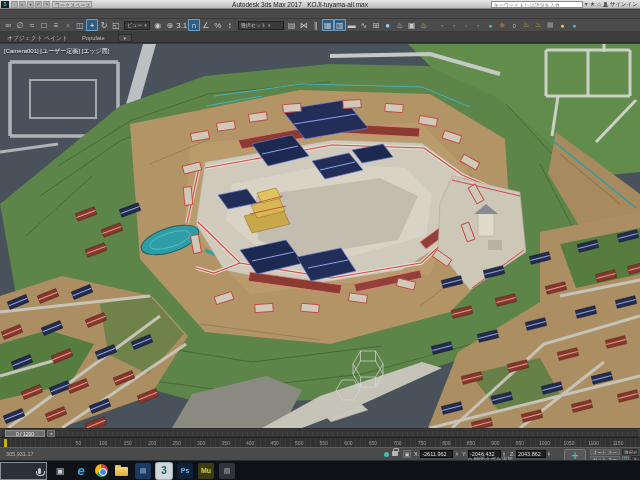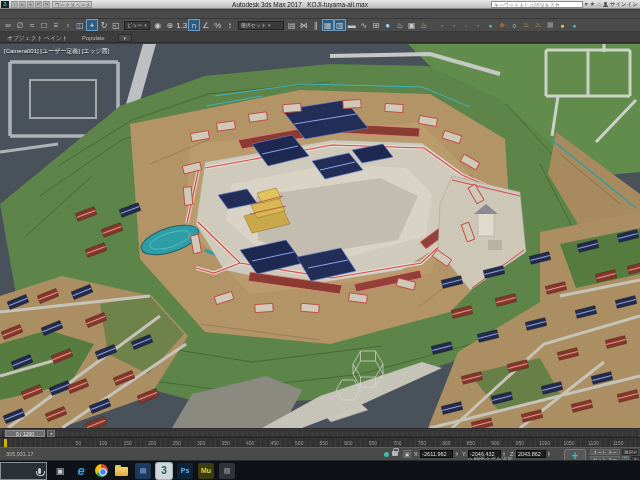--- a/index.html
+++ b/index.html
@@ -124,21 +124,21 @@
         <span class="ti">↻</span>
         <span class="ti">◱</span>
       </span>
     <span class="dd">
         <span>ビュー</span>
         <i>▾</i>
       </span>
     <span style="display:flex">
         <span class="ti">◉</span>
         <span class="ti">⊕</span>
-        <span class="ti" style="color: rgb(216, 216, 216);">1.3</span>
+        <span class="ti" style="color: rgb(216, 216, 216);">3.1</span>
         <span class="ti on" style="color: rgb(255, 255, 255);">∩</span>
         <span class="ti">∠</span>
         <span class="ti">%</span>
         <span class="ti">↕</span>
       </span>
     <span class="dd" style="width:46px">
         <span>選択セット</span>
         <i>▾</i>
       </span>
     <span style="display:flex">

